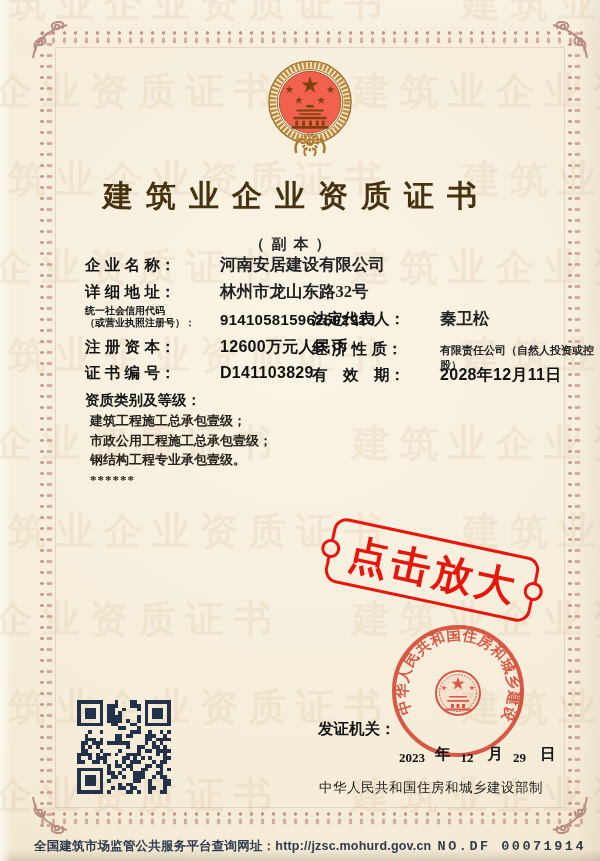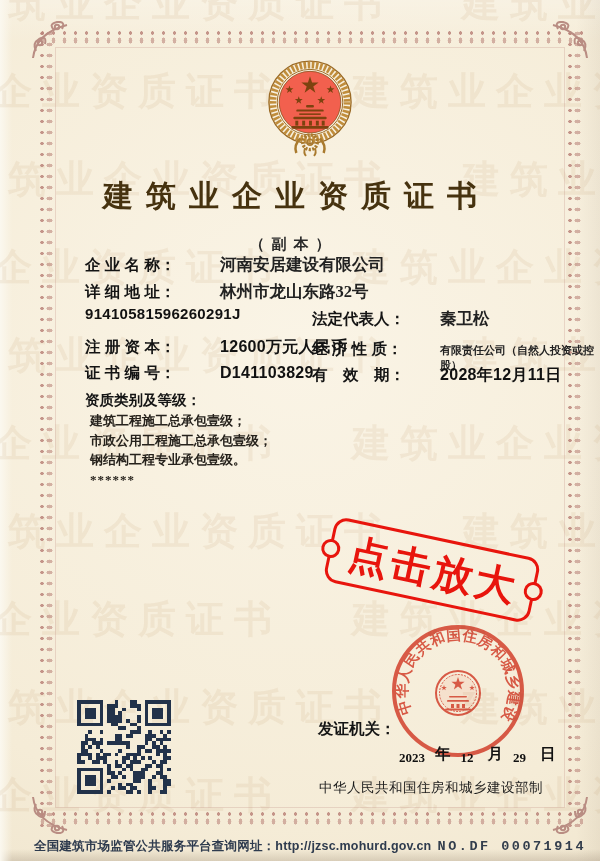--- a/index.html
+++ b/index.html
@@ -176,20 +176,24 @@
 
   <div class="frow" style="left:85px;top:254px;">
     <span class="flabel w133">企 业 名 称：</span>
     <span class="val-kai">河南安居建设有限公司</span>
   </div>
   <div class="frow" style="left:85px;top:281px;">
     <span class="flabel w133">详 细 地 址：</span>
     <span class="val-kai">林州市龙山东路32号</span>
   </div>
   <div class="frow" style="left:85px;top:305px;align-items:flex-end;">
+    <span class="credit-label">
+      <span>统一社会信用代码</span><br>
+      <span>（或营业执照注册号）：</span>
+    </span>
     <span class="val-print" style="font-size:15px;">91410581596260291J</span>
   </div>
   <div class="frow" style="left:312px;top:308px;">
     <span class="flabel" style="width:128px;">法定代表人：</span>
     <span class="val-kai">秦卫松</span>
   </div>
   <div class="frow" style="left:85px;top:337px;">
     <span class="flabel w133">注 册 资 本：</span>
     <span class="val-print">12600万元人民币</span>
   </div>

